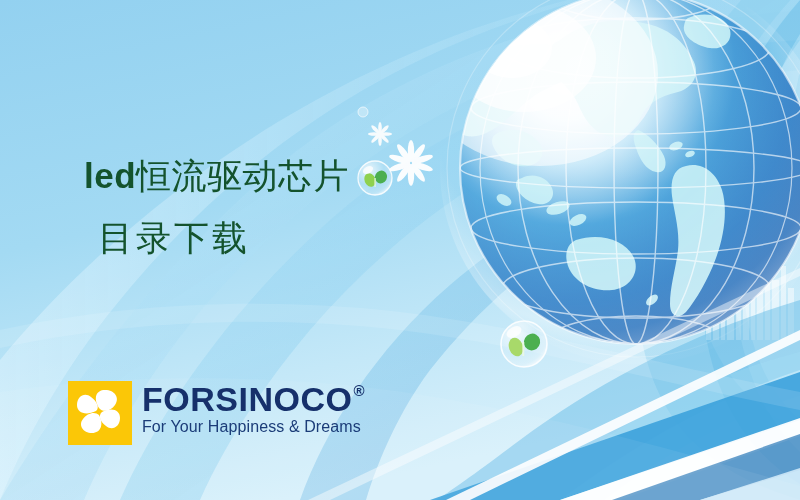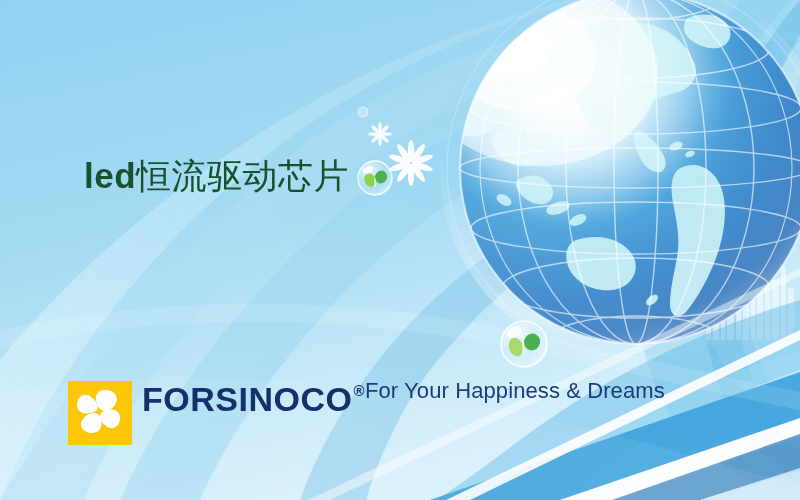--- a/index.html
+++ b/index.html
@@ -70,20 +70,21 @@
     width: 64px;
     height: 64px;
     background: #fbc707;
     flex: 0 0 auto;
     position: relative;
   }
   .logo-mark svg { display: block; }
   .logo-text {
     margin-left: 10px;
     display: flex;
+    flex-direction: column;
     justify-content: flex-start;
   }
   .logo-wordmark {
     display: flex;
     align-items: flex-start;
     color: #16306b;
     font-weight: bold;
     font-size: 34px;
     line-height: 36px;
     letter-spacing: 0.5px;
@@ -91,21 +92,21 @@
   }
   .logo-reg {
     font-size: 15px;
     line-height: 15px;
     margin-top: 2px;
     margin-left: 1px;
     font-weight: bold;
   }
   .logo-tagline {
     color: #1b3c78;
-    font-size: 22px;
+    font-size: 16px;
     line-height: 18px;
     margin-top: 1px;
     letter-spacing: 0.1px;
     font-family: "Liberation Sans", sans-serif;
   }
 </style>
 </head>
 <body>
 
 <div class="stage">
@@ -364,20 +365,21 @@
 
       <g>
         <circle cx="363" cy="112" r="5" fill="#ffffff" opacity="0.30"></circle>
         <circle cx="363" cy="112" r="5" fill="none" stroke="#ffffff" stroke-width="0.9" opacity="0.7"></circle>
       </g>
     </g>
   </svg>
 
   <div class="headline">
     <span class="line1"><span class="latin">led</span><span>恒流驱动芯片</span></span>
+    <span class="line2">目录下载</span>
   </div>
 
   <div class="logo">
     <div class="logo-mark">
       <svg width="64" height="64" viewBox="0 0 64 64" xmlns="http://www.w3.org/2000/svg">
         <g fill="#ffffff">
           <path d="M31 27 C25 17 28 9 37 9 C47 9 52 17 47 24 C43 30 35 32 31 27 Z"></path>
           <path d="M34 31 C44 26 52 29 52 37 C52 46 44 50 38 45 C32 41 30 34 34 31 Z"></path>
           <path d="M31 34 C36 43 33 52 24 52 C15 52 10 44 15 38 C19 32 27 30 31 34 Z"></path>
           <path d="M28 30 C18 35 9 32 9 24 C9 15 17 11 23 16 C29 20 32 27 28 30 Z"></path>

